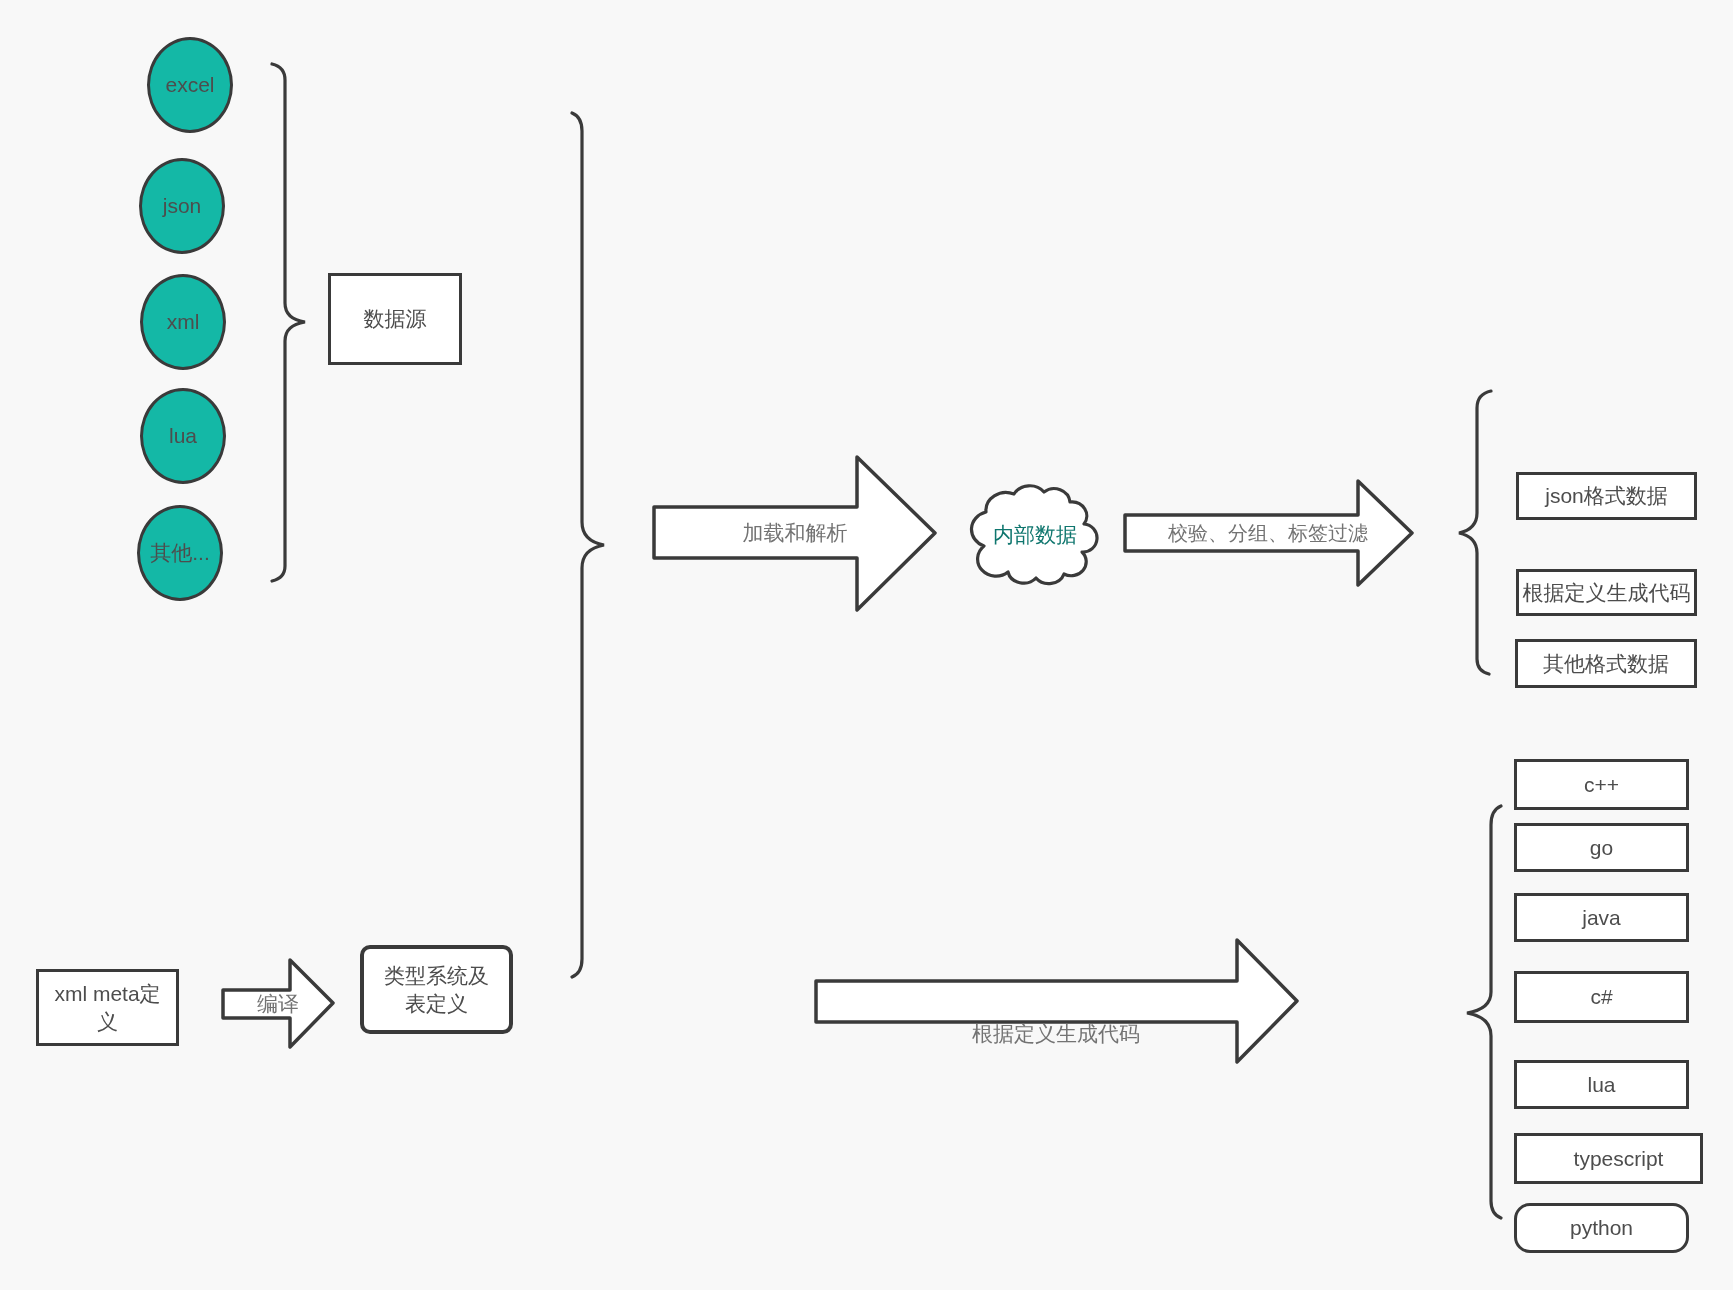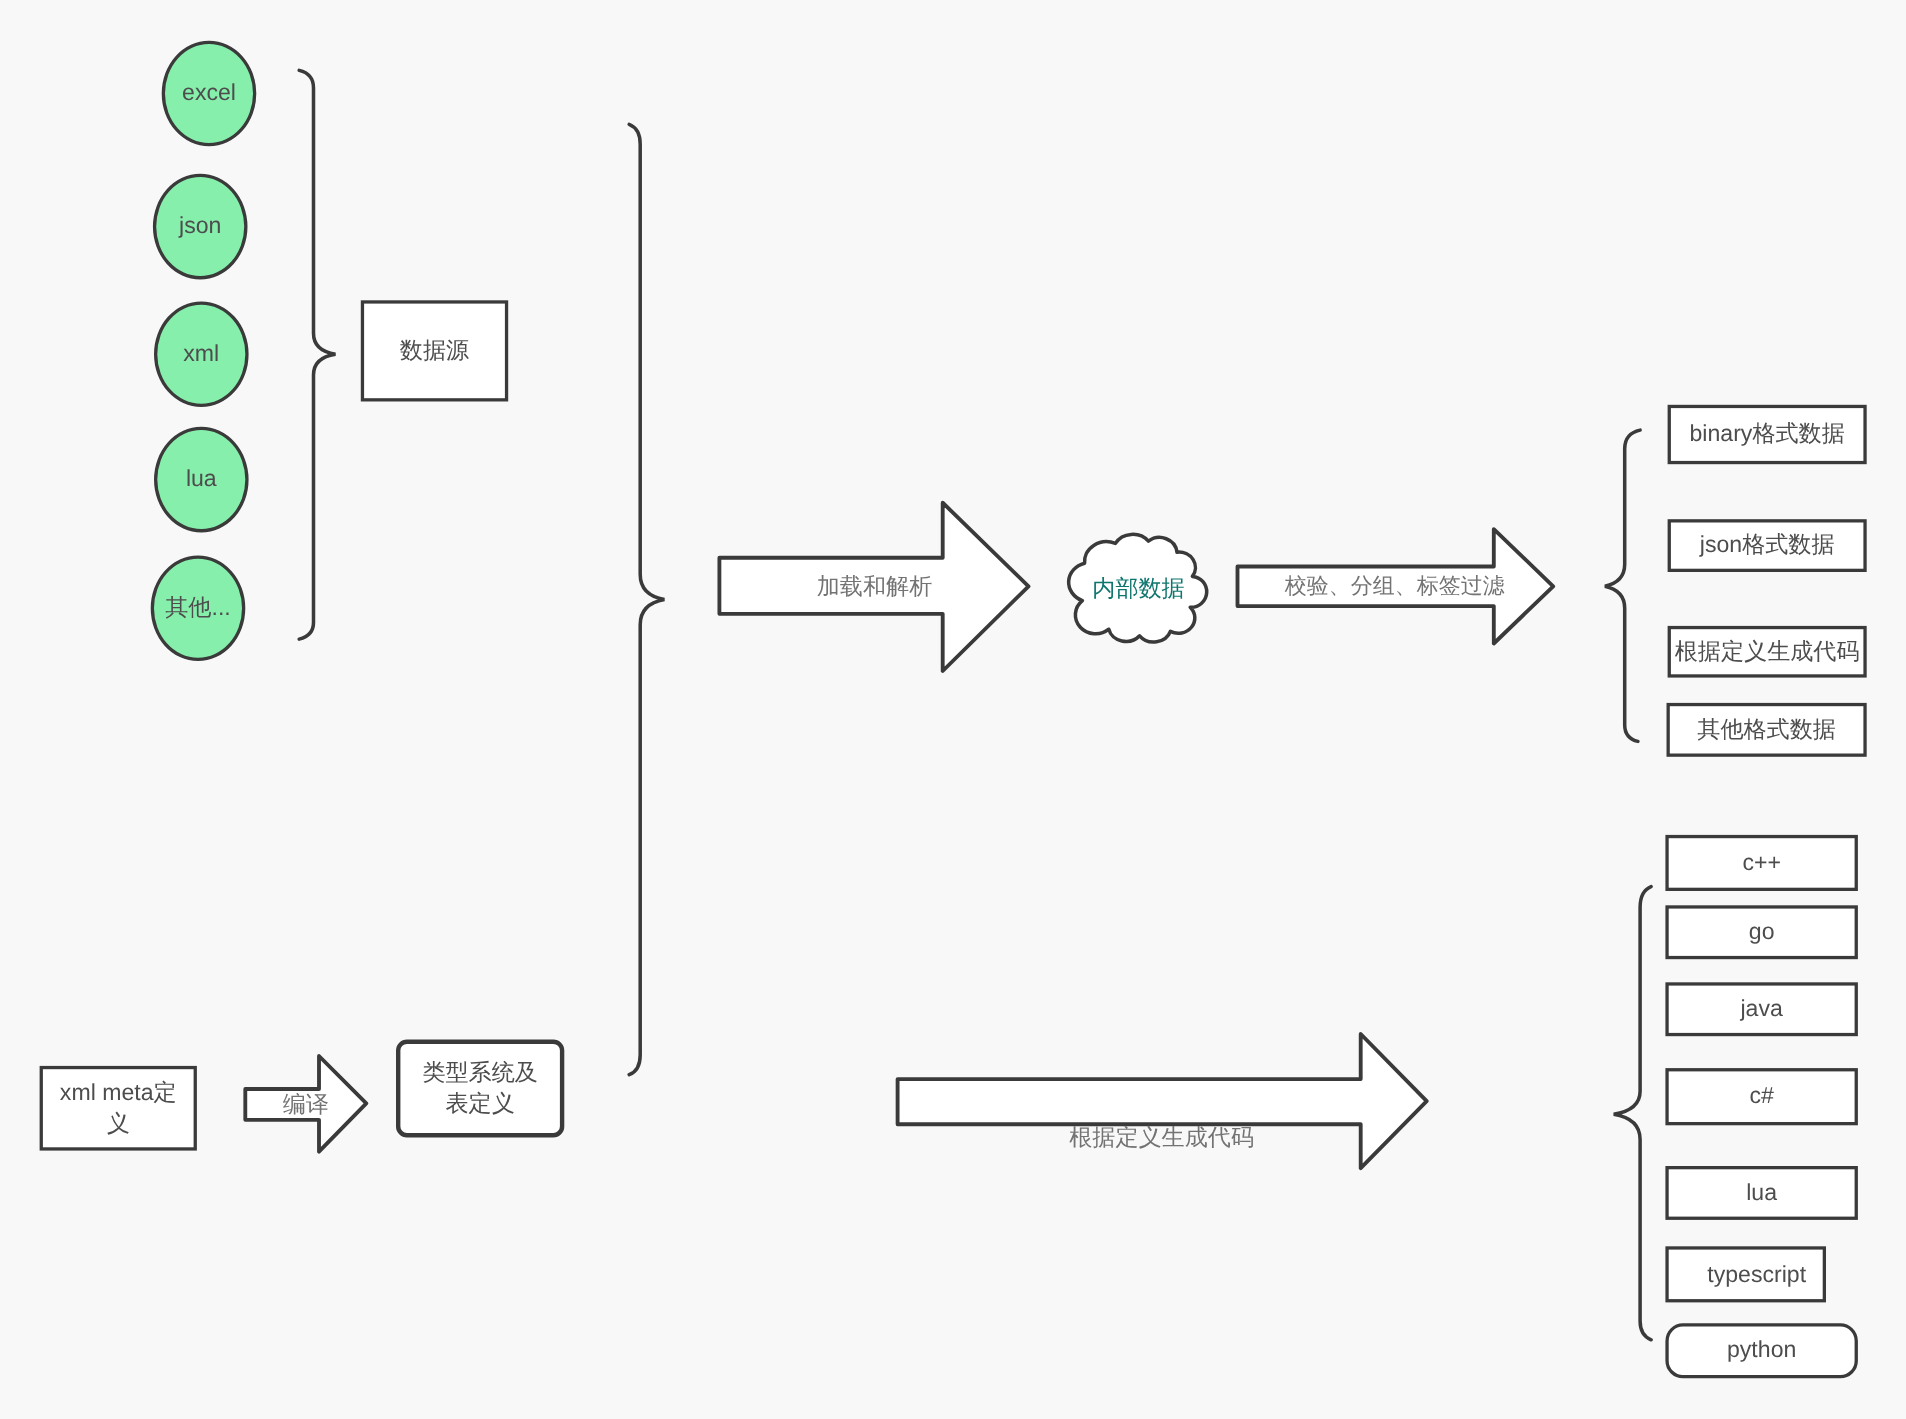--- a/index.html
+++ b/index.html
@@ -12,21 +12,21 @@
   }
   .stage{position:absolute;left:0;top:0;width:1733px;height:1290px;}
   svg.lines{position:absolute;left:0;top:0;z-index:1;}
   .node{
     position:absolute;box-sizing:border-box;z-index:2;
     display:flex;align-items:center;justify-content:center;
     text-align:center;font-size:21px;color:#4d4d4d;line-height:1.3;
   }
   .rect{background:#ffffff;border:3px solid #3a3a3a;}
   .rounded{border-radius:10px;border-width:4px;}
-  .ellipse{background:#86efac;border:3px solid #3a3a3a;border-radius:50%;}
+  .ellipse{background:#14b8a6;border:3px solid #3a3a3a;border-radius:50%;}
   .arrow-label{
     position:absolute;z-index:3;transform:translate(-50%,-50%);
     font-size:21px;color:#737373;white-space:nowrap;text-align:center;
   }
   .small{font-size:20px;}
   .cloud-label{
     position:absolute;z-index:3;transform:translate(-50%,-50%);
     font-size:21px;color:#0f766e;white-space:nowrap;
   }
 </style>
@@ -82,23 +82,20 @@
   <div class="arrow-label" style="left:278px;top:1004px;">编译</div>
   <div class="node rect rounded" style="left:360px;top:945px;width:153px;height:89px;padding:0 10px;">
     <span>类型系统及表定义</span>
   </div>
 
   <div class="arrow-label" style="left:795px;top:533px;">加载和解析</div>
   <div class="cloud-label" style="left:1035px;top:535px;">内部数据</div>
   <div class="arrow-label small" style="left:1268px;top:533px;text-align:right;">校验、分组、标签过滤</div>
   <div class="arrow-label" style="left:1056px;top:1034px;">根据定义生成代码</div>
 
-  <div class="node rect" style="left:1516px;top:368px;width:181px;height:54px;">
-    <span>binary格式数据</span>
-  </div>
   <div class="node rect" style="left:1516px;top:472px;width:181px;height:48px;">
     <span>json格式数据</span>
   </div>
   <div class="node rect" style="left:1516px;top:569px;width:181px;height:47px;">
     <span>根据定义生成代码</span>
   </div>
   <div class="node rect" style="left:1515px;top:639px;width:182px;height:49px;">
     <span>其他格式数据</span>
   </div>
 
@@ -110,20 +107,20 @@
   </div>
   <div class="node rect" style="left:1514px;top:893px;width:175px;height:49px;">
     <span>java</span>
   </div>
   <div class="node rect" style="left:1514px;top:971px;width:175px;height:52px;">
     <span>c#</span>
   </div>
   <div class="node rect" style="left:1514px;top:1060px;width:175px;height:49px;">
     <span>lua</span>
   </div>
-  <div class="node rect" style="left:1514px;top:1133px;width:146px;height:51px;padding-left:20px;">
+  <div class="node rect" style="left:1514px;top:1133px;width:189px;height:51px;padding-left:20px;">
     <span>typescript</span>
   </div>
   <div class="node rect" style="left:1514px;top:1203px;width:175px;height:50px;border-radius:16px;">
     <span>python</span>
   </div>
 
 </div>
 
 </body></html>

